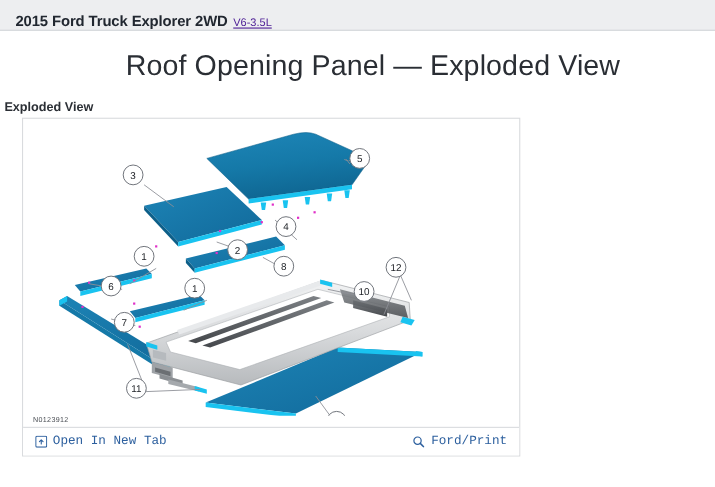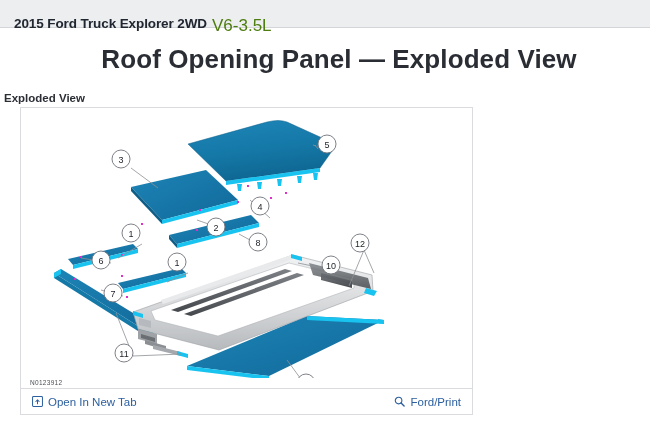--- a/index.html
+++ b/index.html
@@ -15,42 +15,43 @@
     color: #21252b;
     position: relative;
   }
 
   
   .vehicle-header {
     height: 28px;
     background: #edeef0;
     border-bottom: 1px solid #d3d5d9;
     display: flex;
-    align-items: flex-start;
-    padding: 16px 0 0 14px;
+    align-items: flex-end;
+    padding: 0 0 0 14px;
     box-sizing: border-box;
   }
   .vehicle-name {
     font-size: 13.5px;
     font-weight: bold;
     color: #212730;
     letter-spacing: -0.1px;
   }
   .vehicle-engine {
-    font-size: 17px;
+    font-size: 10px;
     font-weight: normal;
-    color: #4d7c0f;
+    color: #4c1d95;
     margin-left: 5px;
+    text-decoration: underline;
   }
 
   
   .page-title {
     text-align: center;
     font-size: 26px;
-    font-weight: bold;
+    font-weight: normal;
     color: #2a2e34;
     margin: 16px 0 0 0;
     letter-spacing: 0.1px;
     padding-left: 28px;
   }
 
   
   .section-label {
     font-size: 11.5px;
     font-weight: bold;
@@ -94,20 +95,21 @@
     bottom: 0;
     width: 451px;
     height: 26px;
     border-top: 1px solid #d9dbde;
     background: #ffffff;
     display: flex;
     align-items: center;
     justify-content: space-between;
     padding: 0 11px 0 10px;
     box-sizing: border-box;
+    font-family: Liberation Mono, monospace;
   }
   .action-link {
     display: flex;
     align-items: center;
     gap: 5px;
     font-size: 11.5px;
     color: #2c5f9e;
     cursor: pointer;
     text-decoration: none;
     white-space: nowrap;

